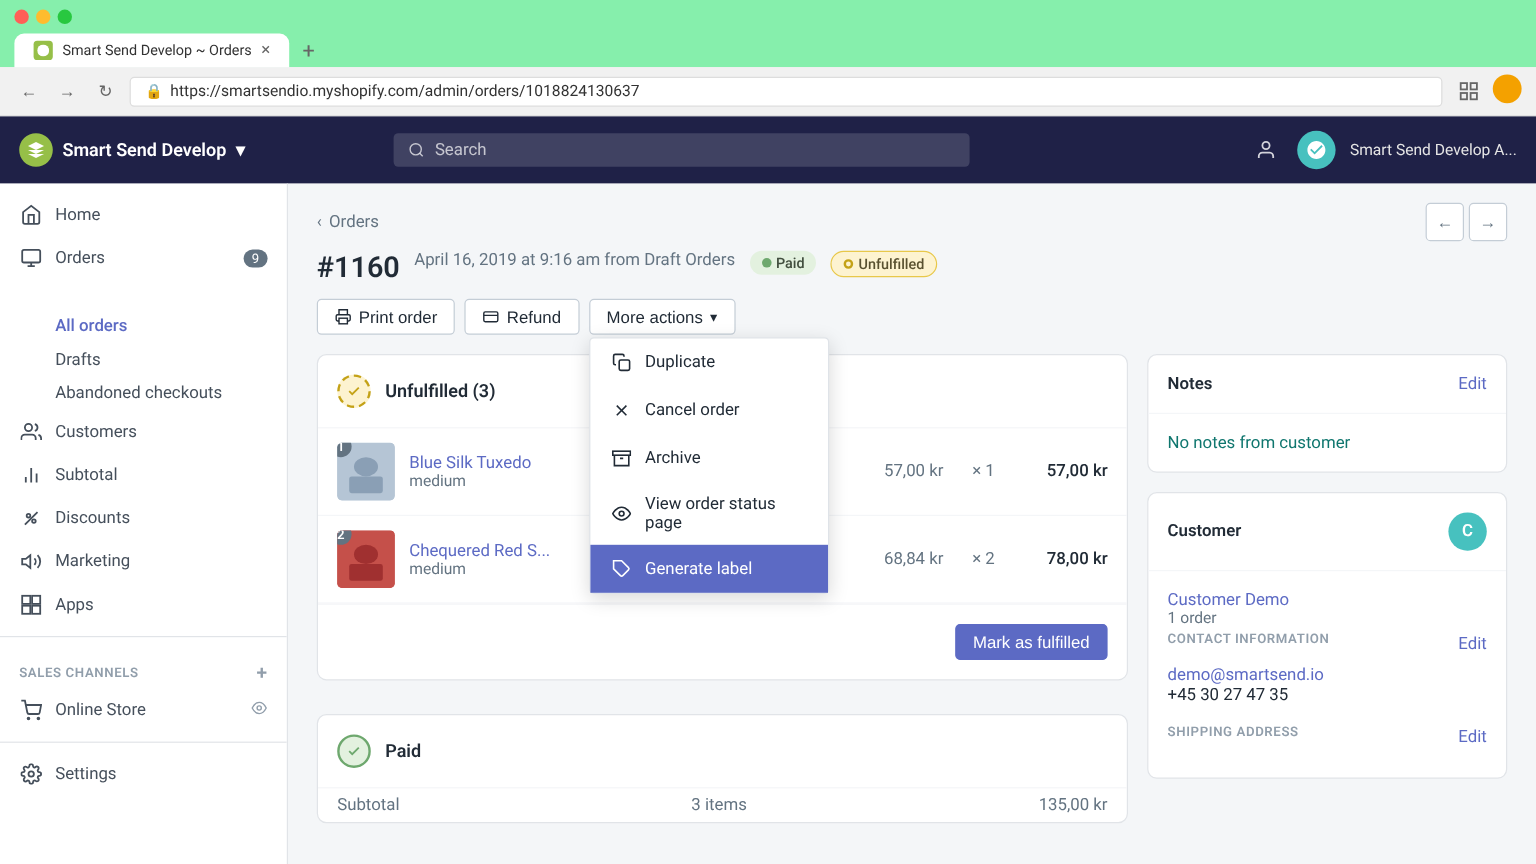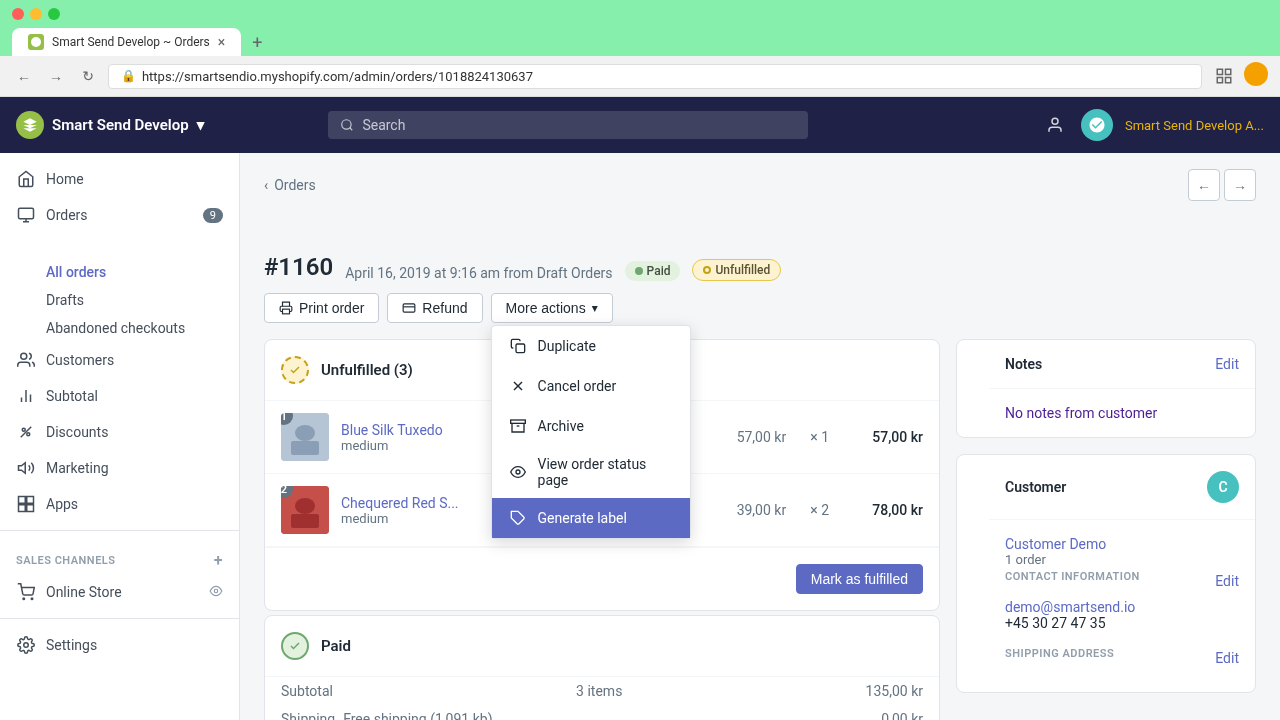--- a/index.html
+++ b/index.html
@@ -27,21 +27,21 @@
     
     .app { display: flex; height: calc(100vh - 90px); }
 
     
     .topnav { background: #1f2147; display: flex; align-items: center; padding: 0 16px; height: 56px; gap: 16px; }
     .topnav-brand { display: flex; align-items: center; gap: 8px; color: #fff; font-weight: 600; font-size: 15px; }
     .topnav-brand-icon { width: 28px; height: 28px; background: #96bf48; border-radius: 50%; display: flex; align-items: center; justify-content: center; color: #fff; font-size: 14px; font-weight: bold; }
     .topnav-search { flex: 1; max-width: 480px; margin: 0 auto; background: rgba(255,255,255,0.15); border-radius: 4px; display: flex; align-items: center; padding: 6px 12px; gap: 8px; color: rgba(255,255,255,0.7); font-size: 14px; }
     .topnav-right { margin-left: auto; display: flex; align-items: center; gap: 12px; }
     .topnav-avatar { width: 32px; height: 32px; background: #47c1bf; border-radius: 50%; display: flex; align-items: center; justify-content: center; color: #fff; font-weight: 600; font-size: 13px; }
-    .topnav-user { color: #eab308; font-size: 13px; }
+    .topnav-user { color: #e5e5e5; font-size: 13px; }
 
     
     .sidebar { width: 240px; background: #fff; border-right: 1px solid #e1e4e8; overflow-y: auto; flex-shrink: 0; }
     .sidebar-nav { padding: 8px 0; }
     .sidebar-item { display: flex; align-items: center; gap: 10px; padding: 8px 16px; cursor: pointer; color: #454f5b; font-size: 14px; position: relative; }
     .sidebar-item-icon { width: 20px; height: 20px; display: flex; align-items: center; justify-content: center; color: inherit; flex-shrink: 0; }
     .sidebar-badge { background: #637381; color: #fff; border-radius: 10px; padding: 1px 7px; font-size: 11px; margin-left: auto; }
     .sidebar-sub { padding-left: 46px; margin-top: 25px; }
     .sidebar-sub-item { display: block; padding: 6px 16px 6px 0; color: #454f5b; font-size: 14px; cursor: pointer; }
     .sidebar-sub-item.active { color: #5c6ac4; font-weight: 500; }
@@ -49,21 +49,21 @@
     .sidebar-section-add { color: #919eab; cursor: pointer; font-size: 16px; }
     .sidebar-divider { border: none; border-top: 1px solid #e1e4e8; margin: 8px 0; }
 
     
     .main { flex: 1; overflow-y: auto; padding: 0; background: #f4f6f8; }
     .page-header-bar { display: flex; align-items: center; justify-content: space-between; padding: 16px 24px 8px; }
     .breadcrumb { display: flex; align-items: center; gap: 6px; color: #637381; font-size: 14px; cursor: pointer; }
     .page-nav-arrows { display: flex; gap: 4px; }
     .page-nav-btn { width: 32px; height: 32px; border: 1px solid #c4cdd6; border-radius: 4px; display: flex; align-items: center; justify-content: center; cursor: pointer; background: #fff; color: #637381; }
 
-    .order-title-row { display: flex; align-items: flex-end; gap: 12px; padding: 0 24px 12px; flex-wrap: wrap; margin-top: 44px; }
+    .order-title-row { display: flex; align-items: flex-start; gap: 12px; padding: 0 24px 12px; flex-wrap: wrap; }
     .order-title { font-size: 24px; font-weight: 600; color: #212b36; }
     .order-date { color: #637381; font-size: 14px; }
     .badge { display: inline-flex; align-items: center; gap: 4px; padding: 3px 10px; border-radius: 12px; font-size: 12px; font-weight: 500; }
     .badge-paid { background: #e3f1df; color: #414e3e; }
     .badge-unfulfilled { background: #fdf3d0; color: #595130; border: 1px solid #e8c84a; }
     .badge-dot { width: 8px; height: 8px; border-radius: 50%; }
     .badge-paid .badge-dot { background: #6ea86e; }
 
     .order-actions { display: flex; gap: 8px; padding: 0 24px 16px; }
     .btn { display: inline-flex; align-items: center; gap: 6px; padding: 6px 14px; border-radius: 4px; font-size: 14px; cursor: pointer; border: 1px solid #c4cdd6; background: #fff; color: #212b36; font-weight: 400; }
@@ -74,21 +74,21 @@
     
     .dropdown-menu { position: absolute; top: 100%; left: 0; background: #fff; border: 1px solid #dfe3e8; border-radius: 4px; box-shadow: 0 4px 16px rgba(0,0,0,0.15); min-width: 200px; z-index: 100; margin-top: 2px; }
     .dropdown-item { display: flex; align-items: center; gap: 10px; padding: 10px 16px; cursor: pointer; color: #212b36; font-size: 14px; }
     .dropdown-item.active { background: #5c6ac4; color: #fff; }
     .dropdown-item-icon { width: 20px; height: 20px; display: flex; align-items: center; justify-content: center; flex-shrink: 0; }
 
     
     .content-grid { display: grid; grid-template-columns: 1fr 300px; gap: 16px; padding: 0 24px 24px; }
 
     
-    .card { background: #fff; border-radius: 8px; border: 1px solid #e1e4e8; margin-bottom: 4px; }
+    .card { background: #fff; border-radius: 8px; border: 1px solid #e1e4e8; margin-bottom: 28px; }
     .card-header { padding: 16px; display: flex; align-items: center; gap: 12px; border-bottom: 1px solid #f4f6f8; }
     .card-title { font-size: 15px; font-weight: 600; }
     .status-icon { width: 28px; height: 28px; border-radius: 50%; display: flex; align-items: center; justify-content: center; font-size: 14px; flex-shrink: 0; }
     .status-icon-unfulfilled { background: #fdf3d0; border: 2px dashed #c4a217; color: #c4a217; }
     .status-icon-paid { background: #e3f1df; border: 2px solid #6ea86e; color: #6ea86e; }
 
     
     .product-row { display: flex; align-items: center; gap: 12px; padding: 12px 16px; border-bottom: 1px solid #f4f6f8; }
     .product-img { width: 48px; height: 48px; border-radius: 4px; background: #e1e4e8; object-fit: cover; flex-shrink: 0; overflow: hidden; position: relative; }
     .product-img-badge { position: absolute; top: -6px; left: -6px; background: #637381; color: #fff; border-radius: 50%; width: 18px; height: 18px; font-size: 11px; display: flex; align-items: center; justify-content: center; font-weight: 600; }
@@ -99,26 +99,26 @@
     .product-qty { color: #637381; font-size: 14px; margin: 0 12px; }
     .product-total { font-size: 14px; font-weight: 500; min-width: 70px; text-align: right; }
 
     
     .card-footer { padding: 16px; display: flex; justify-content: flex-end; border-top: 1px solid #f4f6f8; }
 
     
     .summary-row { display: flex; justify-content: space-between; padding: 6px 16px; font-size: 14px; color: #637381; }
 
     
-    .right-panel .card { margin-bottom: 16px; padding-left: 32px; }
+    .right-panel .card { margin-bottom: 16px; }
     .right-card-header { display: flex; align-items: center; justify-content: space-between; padding: 16px; border-bottom: 1px solid #f4f6f8; }
     .right-card-title { font-size: 14px; font-weight: 600; }
     .edit-link { color: #5c6ac4; font-size: 14px; cursor: pointer; }
     .right-card-body { padding: 16px; }
-    .notes-text { color: #4c1d95; font-size: 14px; }
+    .notes-text { color: #0f766e; font-size: 14px; }
     .customer-avatar { width: 32px; height: 32px; border-radius: 50%; background: #47c1bf; display: flex; align-items: center; justify-content: center; color: #fff; font-size: 14px; font-weight: 600; }
     .customer-name { color: #5c6ac4; font-size: 14px; cursor: pointer; }
     .customer-orders { color: #637381; font-size: 13px; }
     .section-label { font-size: 11px; font-weight: 600; color: #919eab; text-transform: uppercase; letter-spacing: 0.5px; margin-bottom: 8px; }
     .contact-email { color: #5c6ac4; font-size: 14px; }
     .contact-phone { color: #212b36; font-size: 14px; }
     .section-header { display: flex; justify-content: space-between; align-items: center; margin-bottom: 8px; }
 
     
     ::-webkit-scrollbar { width: 6px; }
@@ -466,21 +466,21 @@
               <svg width="48" height="48" viewBox="0 0 48 48" fill="none">
                 <rect width="48" height="48" fill="#c5504a"></rect>
                 <ellipse cx="24" cy="20" rx="10" ry="8" fill="#a03030"></ellipse>
                 <rect x="10" y="28" width="28" height="14" rx="2" fill="#a03030"></rect>
               </svg>
             </div>
             <div class="product-info">
               <div class="product-name">Chequered Red S...</div>
               <div class="product-variant">medium</div>
             </div>
-            <div class="product-price">39,00 kr</div>
+            <div class="product-price">68,84 kr</div>
             <div class="product-qty">× <span>2</span></div>
             <div class="product-total">78,00 kr</div>
           </div>
           <div class="card-footer">
             <button class="btn btn-primary">
               <span>Mark as fulfilled</span>
             </button>
           </div>
         </div>
 
@@ -490,25 +490,20 @@
               <svg width="12" height="12" viewBox="0 0 24 24" fill="none" stroke="currentColor" stroke-width="3">
                   <polyline points="4 12 9 17 20 6"></polyline>
                 </svg>
             </div>
             <span class="card-title">Paid</span>
           </div>
           <div class="summary-row">
             <span>Subtotal</span>
             <span>3 items</span>
             <span>135,00 kr</span>
-          </div>
-          <div class="summary-row">
-            <span>Shipping</span>
-            <span style="flex:1; margin-left:8px; color:#637381;">Free shipping (1,091 kb)</span>
-            <span>0,00 kr</span>
           </div>
         </div>
       </div>
 
       <div class="right-panel">
 
         <div class="card">
           <div class="right-card-header">
             <span class="right-card-title">Notes</span>
             <span class="edit-link">Edit</span>

